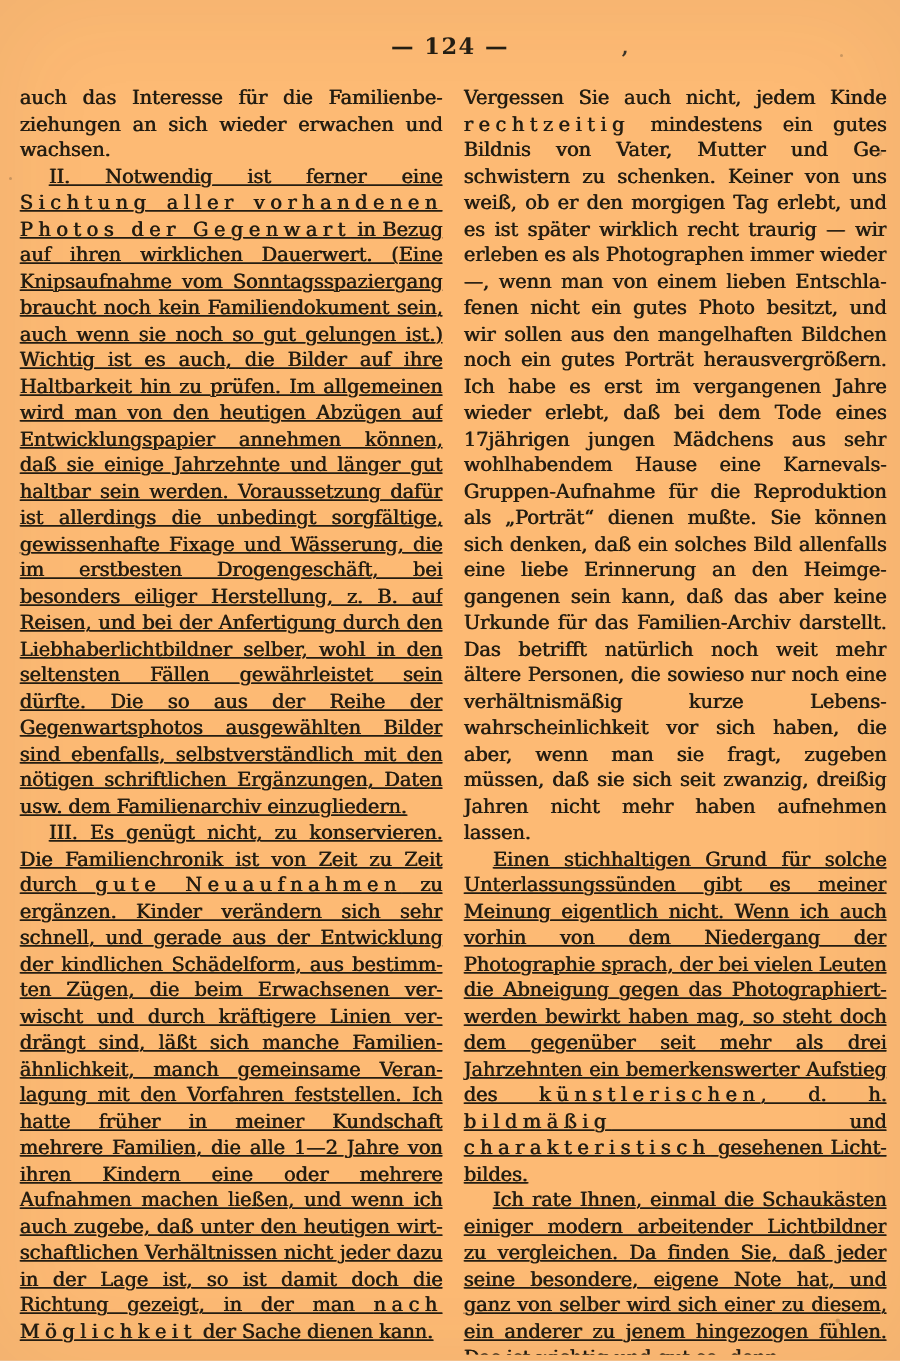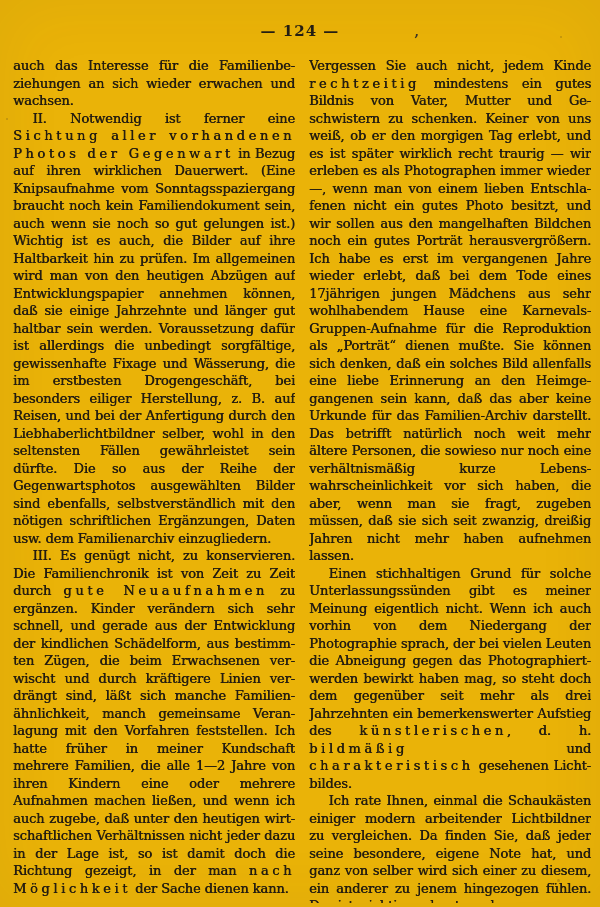--- a/index.html
+++ b/index.html
@@ -4,21 +4,21 @@
 <style>
   html, body { margin: 0; padding: 0; }
   body {
     width: 600px; height: 907px;
     background: #efede8;
     font-family: "DejaVu Serif", serif;
   }
   .page {
     position: relative;
     width: 600px; height: 907px;
-    background: #eab308;
+    background: #fdba74;
     overflow: hidden;
     box-shadow: inset 0 0 70px rgba(70,60,40,0.07);
     color: #221c12;
   }
   .page-number {
     position: absolute;
     top: 22px; left: 0; right: 0;
     text-align: center;
     font-size: 15px;
     font-weight: bold;
@@ -43,21 +43,21 @@
     overflow: hidden;
     text-align: justify;
     font-size: 13px;
     line-height: 17.5px;
     letter-spacing: -0.1px;
     color: #241d11;
     
     text-shadow: 0.45px 0 0 currentColor;
   }
   .para { margin: 0; }
-  .para.indent { text-indent: 1.5em; }
+  .para.indent { text-indent: 1.5em; text-decoration: underline; }
   .spaced { letter-spacing: 3.6px; }
   .speck {
     position: absolute;
     background: rgba(60,50,35,0.25);
     border-radius: 50%;
   }
   .speck.s1 { width: 3px; height: 3px; top: 101px; left: 585px; }
   .speck.s2 { width: 2px; height: 2px; top: 36px;  left: 560px; }
   .speck.s3 { width: 3px; height: 3px; top: 879px; left: 557px; }
   .speck.s4 { width: 2px; height: 2px; top: 888px; left: 577px; }

